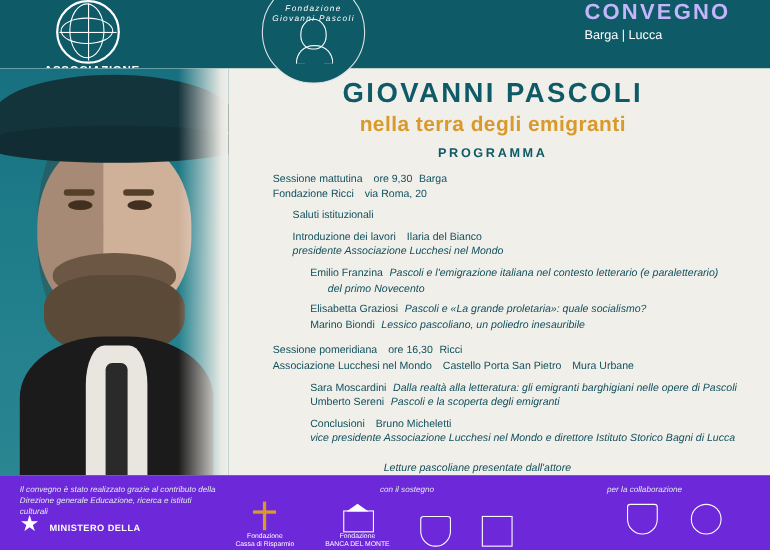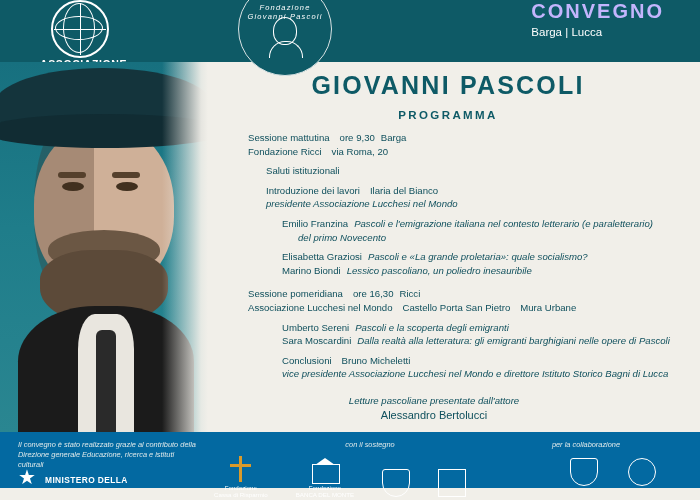--- a/index.html
+++ b/index.html
@@ -355,22 +355,22 @@
     font-style: normal;
     font-size: 11px;
   }
 
   
   .bottom {
     position: absolute;
     left: 0;
     top: 432px;
     width: 700px;
-    height: 56px;
-    background: #0369a1;
+    height: 68px;
+    background: #6d28d9;
     color: #ffffff;
   }
   .bcol {
     position: absolute;
     top: 8px;
   }
   .bcol .btitle {
     font-size: 7.4px;
     line-height: 10px;
     font-style: italic;
@@ -521,20 +521,21 @@
     <div class="hatbrim"></div>
     <div class="collar"></div>
     <div class="shirt"></div>
     <div class="tie"></div>
     <div class="fade-right"></div>
   </div>
 
   <div class="main">
 
     <div class="title1">GIOVANNI PASCOLI</div>
+    <div class="title2">nella terra degli emigranti</div>
     <div class="programma">PROGRAMMA</div>
 
     <div class="prog">
 
       <div class="row ind1">
         <span>Sessione mattutina</span><span class="sp"></span><span>ore 9,30</span><span class="sp-s"></span><span>Barga</span>
       </div>
       <div class="row ind1">
         <span>Fondazione Ricci</span><span class="sp"></span><span>via Roma, 20</span>
       </div>
@@ -573,24 +574,24 @@
       <div class="row ind1">
         <span>Sessione pomeridiana</span><span class="sp"></span><span>ore 16,30</span><span class="sp-s"></span><span>Ricci</span>
       </div>
       <div class="row ind1">
         <span>Associazione Lucchesi nel Mondo</span><span class="sp"></span><span>Castello Porta San Pietro</span><span class="sp"></span><span>Mura Urbane</span>
       </div>
 
       <div class="gap-s"></div>
 
       <div class="row ind3">
+        <span>Sara Moscardini</span><span class="sp-s"></span><span class="it">Dalla realtà alla letteratura: gli emigranti barghigiani nelle opere di Pascoli</span>
+      </div>
+      <div class="row ind3">
         <span>Umberto Sereni</span><span class="sp-s"></span><span class="it">Pascoli e la scoperta degli emigranti</span>
-      </div>
-      <div class="row ind3">
-        <span>Sara Moscardini</span><span class="sp-s"></span><span class="it">Dalla realtà alla letteratura: gli emigranti barghigiani nelle opere di Pascoli</span>
       </div>
 
       <div class="gap-s"></div>
 
       <div class="row ind3">
         <span>Conclusioni</span><span class="sp"></span><span>Bruno Micheletti</span>
       </div>
       <div class="row ind3 it">vice presidente Associazione Lucchesi nel Mondo e direttore Istituto Storico Bagni di Lucca</div>
 
     </div>

